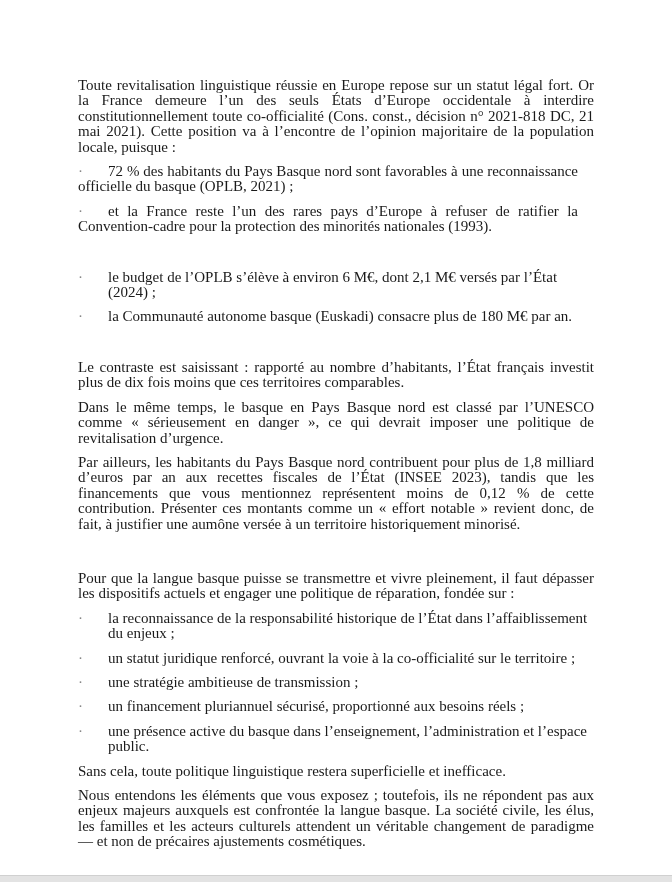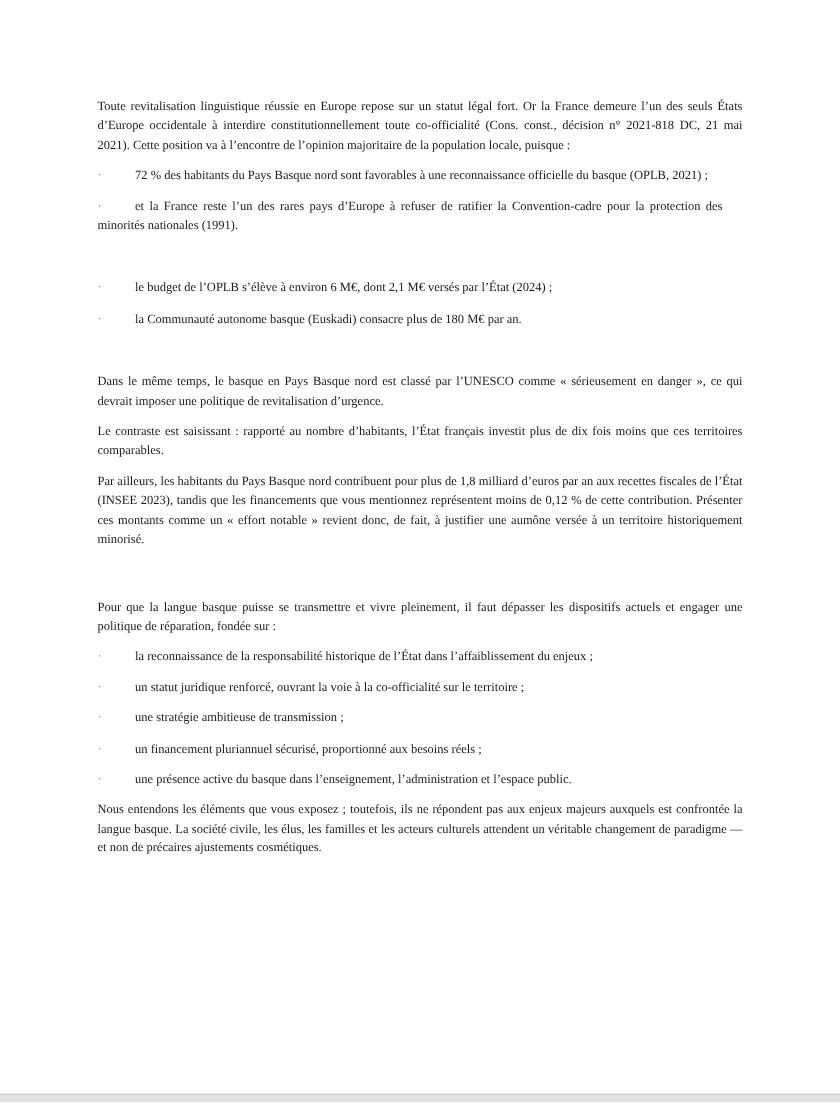--- a/index.html
+++ b/index.html
@@ -21,21 +21,21 @@
       top: 0;
       width: 672px;
       height: 876px;
       background: #ffffff;
     }
     .content {
       position: absolute;
       left: 78px;
       top: 78px;
       width: 516px;
-      font-size: 10px;
+      font-size: 15px;
       line-height: 15.4px;
     }
     .para {
       margin: 0 0 9px 0;
       text-align: justify;
     }
     .bullet-hang {
       margin: 0 16px 9px 0;
       text-align: justify;
       text-indent: 0;
@@ -73,39 +73,39 @@
 </head>
 <body>
 
 <div class="page">
   <div class="content">
 
     <p class="para">Toute revitalisation linguistique réussie en Europe repose sur un statut légal fort. Or la France demeure l’un des seuls États d’Europe occidentale à interdire constitutionnellement toute co-officialité (Cons. const., décision n° 2021-818 DC, 21 mai 2021). Cette position va à l’encontre de l’opinion majoritaire de la population locale, puisque :</p>
 
     <p class="bullet-hang"><span class="dot">·</span><span>72 % des habitants du Pays Basque nord sont favorables à une reconnaissance officielle du basque (OPLB, 2021) ;</span></p>
 
-    <p class="bullet-hang"><span class="dot">·</span><span>et la France reste l’un des rares pays d’Europe à refuser de ratifier la Convention-cadre pour la protection des minorités nationales (1991).</span></p>
+    <p class="bullet-hang"><span class="dot">·</span><span>et la France reste l’un des rares pays d’Europe à refuser de ratifier la Convention-cadre pour la protection des minorités nationales (1993).</span></p>
 
 
     <div class="gap-section"></div>
 
 
     <div class="bullet-row">
       <span class="dot">·</span>
       <span class="txt">le budget de l’OPLB s’élève à environ 6 M€, dont 2,1 M€ versés par l’État (2024) ;</span>
     </div>
     <div class="bullet-row">
       <span class="dot">·</span>
       <span class="txt">la Communauté autonome basque (Euskadi) consacre plus de 180 M€ par an.</span>
     </div>
 
     <div class="gap-section"></div>
 
+    <p class="para">Le contraste est saisissant : rapporté au nombre d’habitants, l’État français investit plus de dix fois moins que ces territoires comparables.</p>
     <p class="para">Dans le même temps, le basque en Pays Basque nord est classé par l’UNESCO comme « sérieusement en danger », ce qui devrait imposer une politique de revitalisation d’urgence.</p>
-    <p class="para">Le contraste est saisissant : rapporté au nombre d’habitants, l’État français investit plus de dix fois moins que ces territoires comparables.</p>
     <p class="para">Par ailleurs, les habitants du Pays Basque nord contribuent pour plus de 1,8 milliard d’euros par an aux recettes fiscales de l’État (INSEE 2023), tandis que les financements que vous mentionnez représentent moins de 0,12 % de cette contribution. Présenter ces montants comme un « effort notable » revient donc, de fait, à justifier une aumône versée à un territoire historiquement minorisé.</p>
 
     <div class="gap-section-lg"></div>
 
     <p class="para">Pour que la langue basque puisse se transmettre et vivre pleinement, il faut dépasser les dispositifs actuels et engager une politique de réparation, fondée sur :</p>
 
     <div class="bullet-row">
       <span class="dot">·</span>
       <span class="txt">la reconnaissance de la responsabilité historique de l’État dans l’affaiblissement du enjeux ;</span>
     </div>
@@ -119,18 +119,19 @@
     </div>
     <div class="bullet-row">
       <span class="dot">·</span>
       <span class="txt">un financement pluriannuel sécurisé, proportionné aux besoins réels ;</span>
     </div>
     <div class="bullet-row">
       <span class="dot">·</span>
       <span class="txt">une présence active du basque dans l’enseignement, l’administration et l’espace public.</span>
     </div>
 
+    <p class="para">Sans cela, toute politique linguistique restera superficielle et inefficace.</p>
     <p class="para">Nous entendons les éléments que vous exposez ; toutefois, ils ne répondent pas aux enjeux majeurs auxquels est confrontée la langue basque. La société civile, les élus, les familles et les acteurs culturels attendent un véritable changement de paradigme — et non de précaires ajustements cosmétiques.</p>
 
   </div>
 </div>
 
 <div class="bottom-bar"></div>
 
 </body></html>

